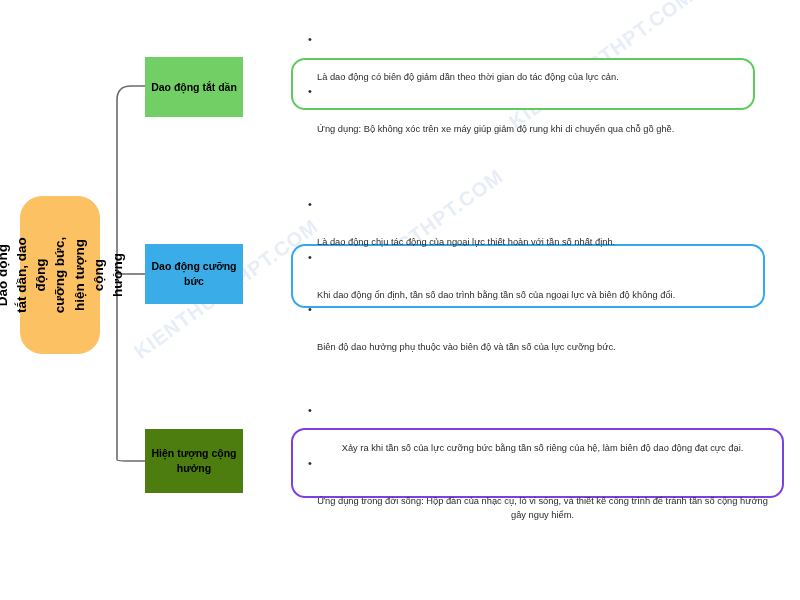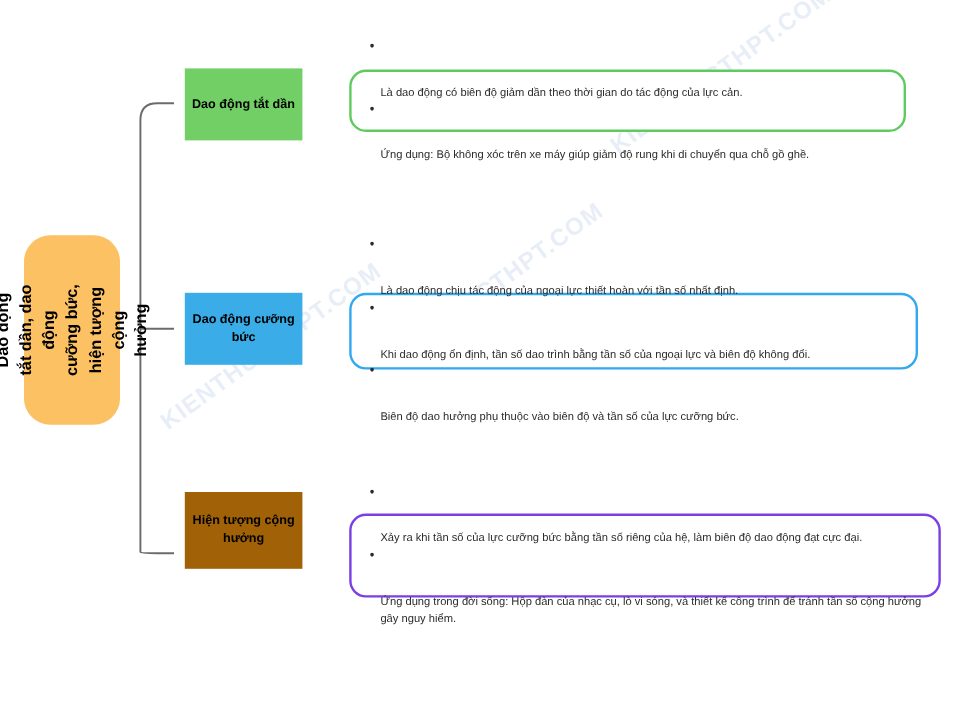--- a/index.html
+++ b/index.html
@@ -68,32 +68,31 @@
     width: 150px;
     white-space: normal;
   }
 
   
   .branch-box {
     position: absolute;
     z-index: 3;
     display: flex;
     align-items: center;
-    justify-content: flex-start;
+    justify-content: center;
     text-align: center;
     font-size: 10.5px;
     font-weight: bold;
     color: #000000;
     line-height: 1.4;
     padding: 4px 6px;
-    margin-left: 9px;
   }
   .branch-green  { left: 145px; top: 57px;  width: 98px; height: 60px; background: #72cf66; }
   .branch-blue   { left: 145px; top: 244px; width: 98px; height: 60px; background: #3aade8; }
-  .branch-purple { left: 145px; top: 410px; width: 98px; height: 64px; background: #a16207; }
+  .branch-purple { left: 145px; top: 429px; width: 98px; height: 64px; background: #4d7c0f; }
 
   
   .content-box {
     position: absolute;
     z-index: 3;
     background: #ffffff;
     border-radius: 14px;
     border-width: 2px;
     border-style: solid;
     display: flex;
@@ -114,21 +113,21 @@
   }
   .bullet-dot {
     flex: 0 0 auto;
     width: 14px;
     text-align: center;
     font-size: 11px;
     line-height: 1.35;
     color: #2b2b2b;
   }
   .bullet-text { flex: 1 1 auto; margin-top: 38px; }
-  .content-purple .bullet-text { text-align: left; }
+  .content-purple .bullet-text { text-align: center; }
 </style>
 </head>
 <body>
 
 <div id="canvas">
 
   <div class="watermark-layer">
     <div class="wm wm1">KIENTHUCTHPT.COM</div>
     <div class="wm wm2">KIENTHUCTHPT.COM</div>
     <div class="wm wm3">KIENTHUCTHPT.COM</div>

